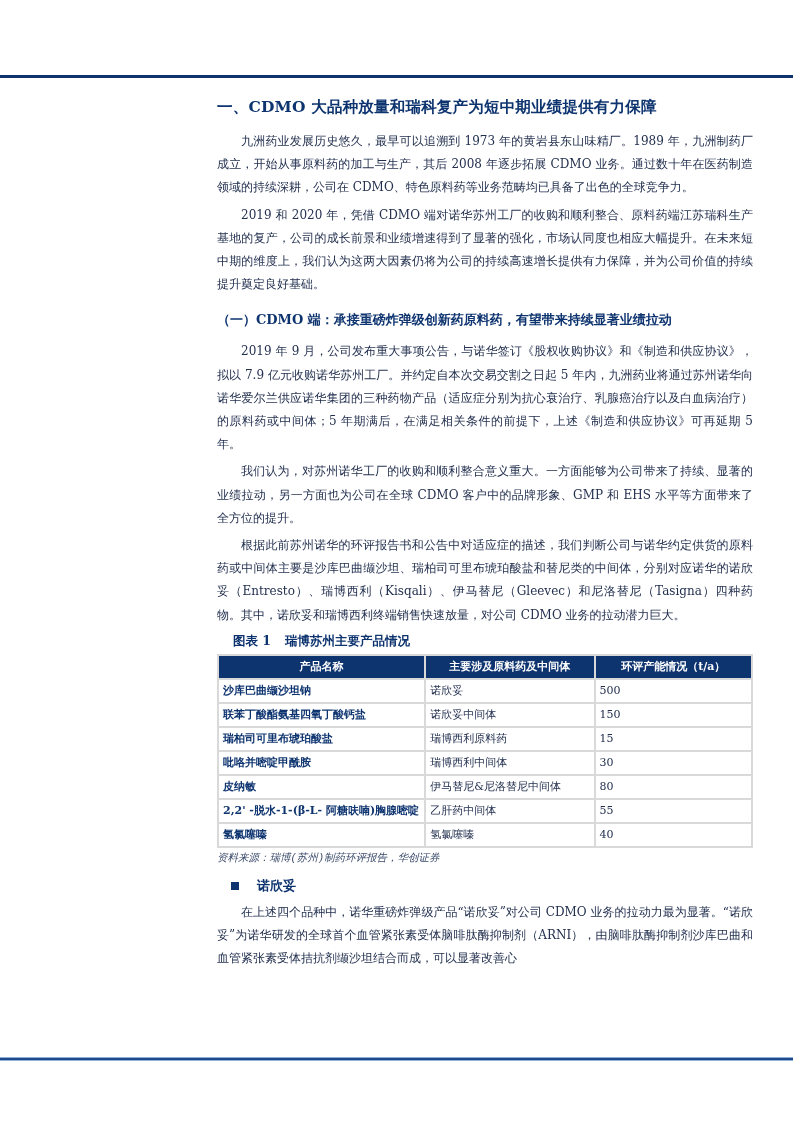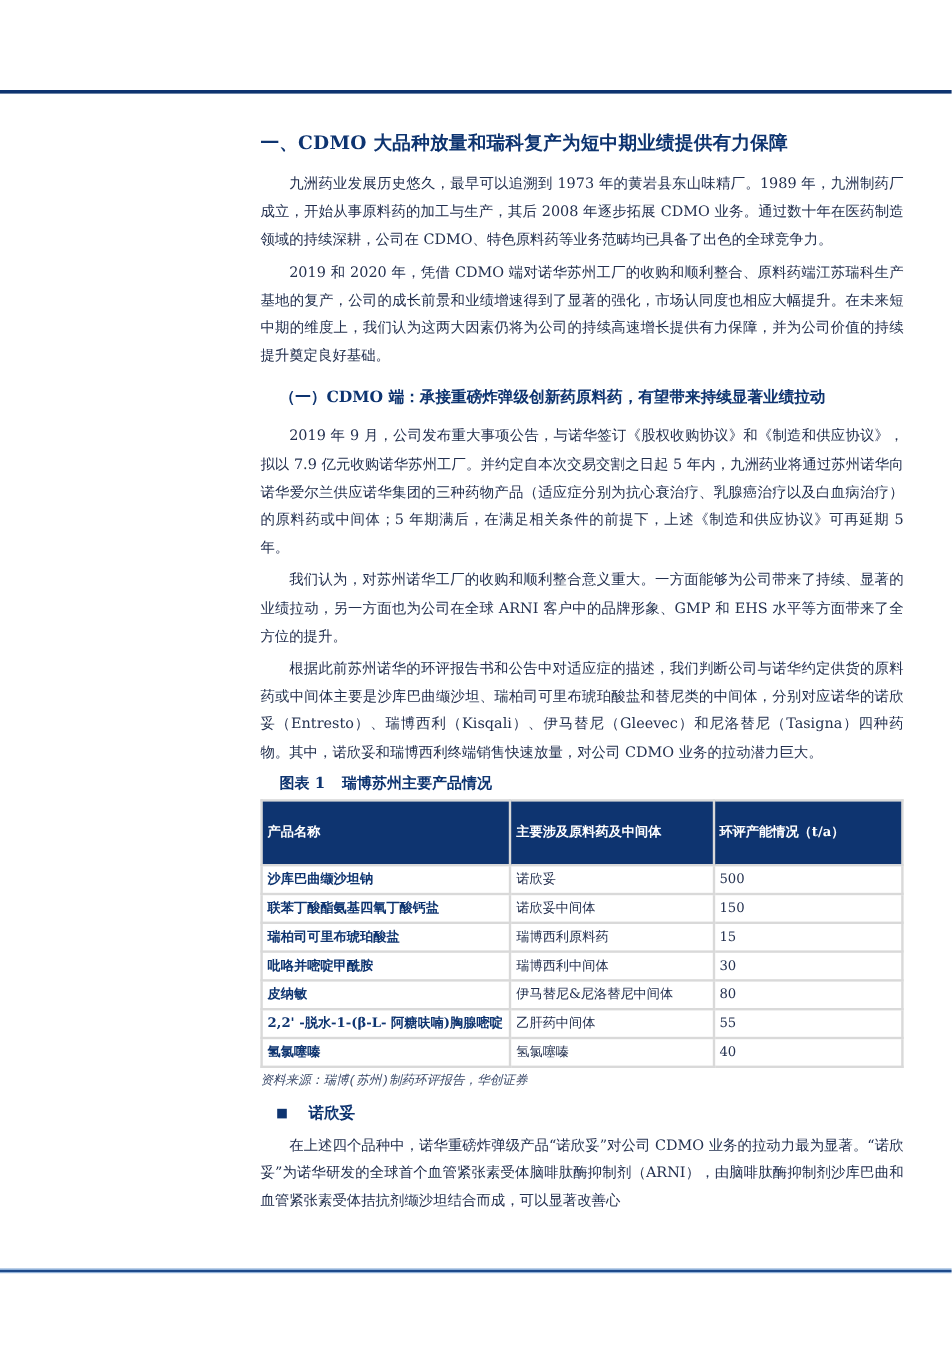--- a/index.html
+++ b/index.html
@@ -2,46 +2,46 @@
 <html><head>
 <meta charset="utf-8">
 <style>
   html, body { margin:0; padding:0; background:#fff; }
   body { width:793px; height:1122px; position:relative; overflow:hidden;
          font-family:"DejaVu Serif","Liberation Serif",serif; color:#1f2a44; }
   .top-rule { position:absolute; left:0; top:75px; width:793px; height:3px; background:#0e3470; }
   .bottom-rule { position:absolute; left:0; top:1057px; width:793px; height:4px;
                  background:linear-gradient(#8fb0d8 0 1px,#1e4a8a 1px 3px,#8fb0d8 3px 4px); }
   .content { position:absolute; left:217px; top:96px; width:536px; }
-  h1 { font-size:15.5px; font-weight:bold; color:#0e3470; margin:12px 0 12px 0; line-height:22px; letter-spacing:0.2px; }
-  h2 { font-size:13px; font-weight:bold; color:#0e3470; margin:14px 0 10px 16px; line-height:20px; }
+  h1 { font-size:15.5px; font-weight:bold; color:#0e3470; margin:0 0 12px 0; line-height:22px; letter-spacing:0.2px; }
+  h2 { font-size:13px; font-weight:bold; color:#0e3470; margin:14px 0 10px 0; line-height:20px; }
   p { font-size:12px; line-height:23.2px; margin:0 0 4px 0; text-indent:2em; text-align:justify; color:#23304f; }
   .caption { font-size:12.5px; font-weight:bold; color:#0e3470; margin:6px 0 4px 16px; }
   .caption span { margin-right:14px; }
   table { border-collapse:collapse; width:536px; font-size:11px; }
-  th { background:#0e3470; color:#fff; text-align:left; font-weight:bold; padding:18px 4px; height:16px; border:2px solid #d9d9d9; }
+  th { background:#0e3470; color:#fff; text-align:center; font-weight:bold; padding:3px 4px; height:16px; border:2px solid #d9d9d9; }
   td { padding:2px 4px; height:18px; border:2px solid #d9d9d9; color:#23304f; }
   td.name { font-weight:bold; color:#0e3470; }
   .source { font-size:10.5px; font-style:italic; color:#3a4a6a; margin:3px 0 12px 0;font-family:Liberation Mono, monospace; }
   .bullet-h { font-size:13px; font-weight:bold; color:#0e3470; margin:4px 0 6px 14px; display:flex; align-items:center; }
   .bullet-sq { display:inline-block; width:8px; height:8px; background:#0e3470; margin-right:18px; }
 </style>
 </head>
 <body>
 
 <div class="top-rule"></div>
 
 <div class="content">
   <h1>一、CDMO 大品种放量和瑞科复产为短中期业绩提供有力保障</h1>
   <p>九洲药业发展历史悠久，最早可以追溯到 1973 年的黄岩县东山味精厂。1989 年，九洲制药厂成立，开始从事原料药的加工与生产，其后 2008 年逐步拓展 CDMO 业务。通过数十年在医药制造领域的持续深耕，公司在 CDMO、特色原料药等业务范畴均已具备了出色的全球竞争力。</p>
   <p>2019 和 2020 年，凭借 CDMO 端对诺华苏州工厂的收购和顺利整合、原料药端江苏瑞科生产基地的复产，公司的成长前景和业绩增速得到了显著的强化，市场认同度也相应大幅提升。在未来短中期的维度上，我们认为这两大因素仍将为公司的持续高速增长提供有力保障，并为公司价值的持续提升奠定良好基础。</p>
 
   <h2>（一）CDMO 端：承接重磅炸弹级创新药原料药，有望带来持续显著业绩拉动</h2>
   <p>2019 年 9 月，公司发布重大事项公告，与诺华签订《股权收购协议》和《制造和供应协议》，拟以 7.9 亿元收购诺华苏州工厂。并约定自本次交易交割之日起 5 年内，九洲药业将通过苏州诺华向诺华爱尔兰供应诺华集团的三种药物产品（适应症分别为抗心衰治疗、乳腺癌治疗以及白血病治疗）的原料药或中间体；5 年期满后，在满足相关条件的前提下，上述《制造和供应协议》可再延期 5 年。</p>
-  <p>我们认为，对苏州诺华工厂的收购和顺利整合意义重大。一方面能够为公司带来了持续、显著的业绩拉动，另一方面也为公司在全球 ARNI 客户中的品牌形象、GMP 和 EHS 水平等方面带来了全方位的提升。</p>
+  <p>我们认为，对苏州诺华工厂的收购和顺利整合意义重大。一方面能够为公司带来了持续、显著的业绩拉动，另一方面也为公司在全球 CDMO 客户中的品牌形象、GMP 和 EHS 水平等方面带来了全方位的提升。</p>
   <p>根据此前苏州诺华的环评报告书和公告中对适应症的描述，我们判断公司与诺华约定供货的原料药或中间体主要是沙库巴曲缬沙坦、瑞柏司可里布琥珀酸盐和替尼类的中间体，分别对应诺华的诺欣妥（Entresto）、瑞博西利（Kisqali）、伊马替尼（Gleevec）和尼洛替尼（Tasigna）四种药物。其中，诺欣妥和瑞博西利终端销售快速放量，对公司 CDMO 业务的拉动潜力巨大。</p>
 
   <div class="caption">
     <span>图表 1</span><span>瑞博苏州主要产品情况</span>
   </div>
   <table>
     <colgroup>
         <col style="width:208px">
         <col style="width:170px">
         <col style="width:158px">

